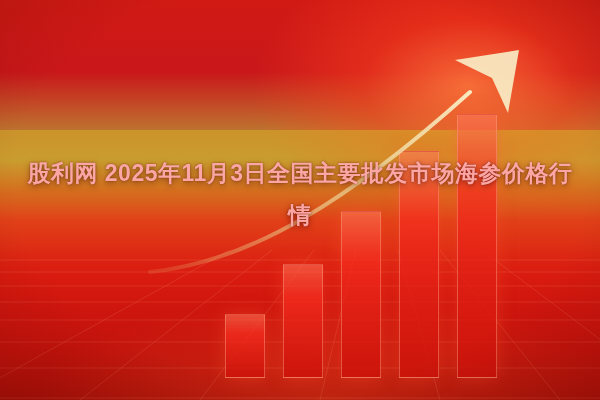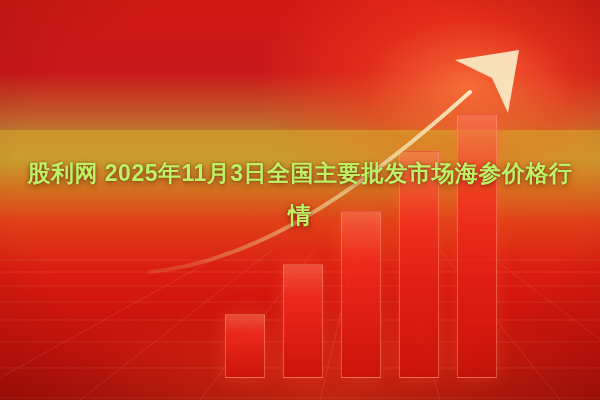--- a/index.html
+++ b/index.html
@@ -98,21 +98,21 @@
     pointer-events: none;
   }
 
   
   .headline {
     position: absolute;
     left: 0;
     top: 152px;
     width: 600px;
     text-align: center;
-    color: #bef264;
+    color: #fca5a5;
     font-size: 23px;
     font-weight: bold;
     line-height: 42px;
     letter-spacing: 0.5px;
     text-shadow: 0 2px 6px rgba(90,0,0,0.55), 0 0 2px rgba(0,0,0,0.4);
     padding: 0 26px;
     box-sizing: border-box;
     z-index: 6;
   }
 </style>

